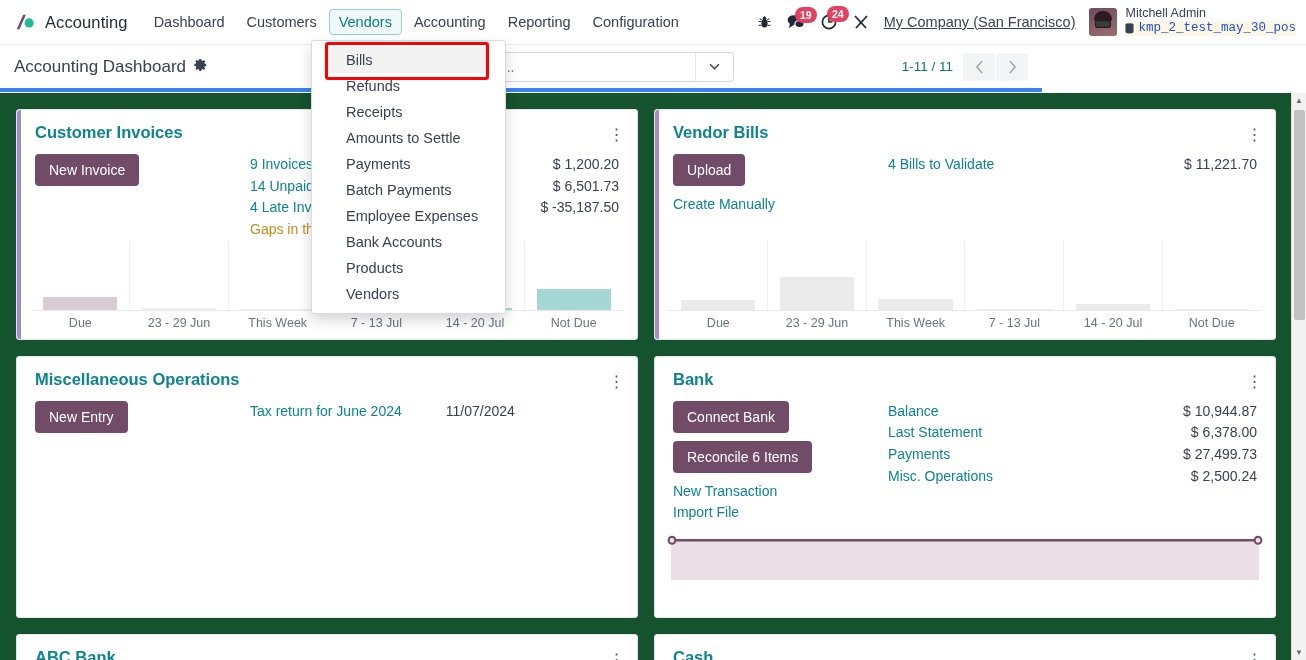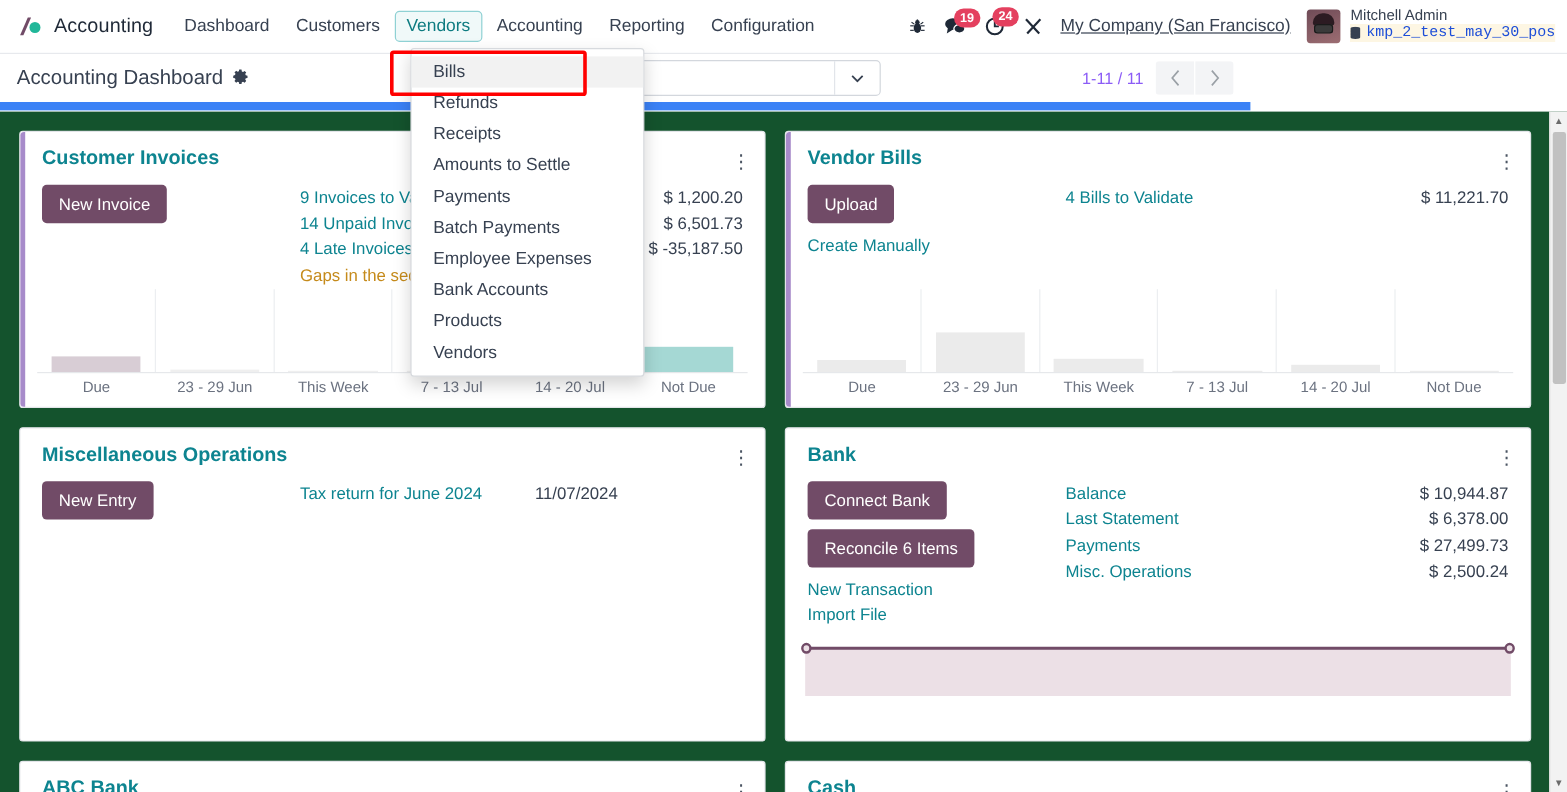--- a/index.html
+++ b/index.html
@@ -65,21 +65,21 @@
   .user-name { font-size: 12.5px; color: #374151; }
   .user-db {
     font-size: 12.5px; color: #1d4ed8;
     font-family: "Liberation Mono", monospace;
     background: #fdf6e3; display: inline-flex; align-items: center; gap: 4px;
   }
 
   
   .control-panel {
     height: 47px; width: 1042px; background: #fff;
-    border-bottom: 7px solid #3b82f6;
+    border-bottom: 4px solid #3b82f6;
     display: flex; align-items: center; padding: 0 14px;
     position: relative; z-index: 40;
   }
   .breadcrumb { display:flex; align-items:center; gap: 8px; }
   .bc-title { font-size: 17px; color: #374151; }
   .gear { font-size: 13px; color: #374151; cursor: pointer; }
 
   .searchview {
     margin-left: 148px;
     flex: 0 0 auto; width: 378px; height: 30px;
@@ -103,38 +103,38 @@
     border: none; outline: none; background: transparent;
     font-family: "Liberation Sans", sans-serif;
   }
   .search-caret {
     width: 38px; height: 100%; border-left: 1px solid #e2e5ea;
     display: flex; align-items: center; justify-content: center; cursor: pointer;
   }
   .pager {
     margin-left: auto; display: flex; align-items: center; gap: 10px;
   }
-  .pager-text { font-size: 13.5px; color: #8b5cf6; }
+  .pager-text { font-size: 13.5px; color: #0f766e; }
   .pager-btns { display: flex; }
   .pager-btn {
     width: 32px; height: 28px; background: #f3f4f6;
     border: 1px solid transparent;
     display: flex; align-items: center; justify-content: center;
     cursor: pointer; color: #9aa0a6; font-size: 15px;
   }
   .pager-btn:first-child { border-radius: 3px 0 0 3px; }
   .pager-btn:last-child  { border-radius: 0 3px 3px 0; margin-left: 1px; }
 
   
   .dropdown {
-    position: absolute; left: 342px; top: 40px;
+    position: absolute; left: 311px; top: 40px;
     width: 195px; background: #fff;
     border: 1px solid #d7dade; border-radius: 3px;
     box-shadow: 0 6px 14px rgba(0,0,0,.17);
-    padding: 6px 0; z-index: 100;
+    padding: 6px 16px; z-index: 100;
   }
   .dd-item {
     font-size: 14.5px; color: #374151;
     padding: 5px 18px; cursor: pointer; white-space: nowrap;
   }
   .dd-item.highlight { background: #f2f2f2; }
   .dd-highlight-ring {
     position: absolute; left: 325px; top: 42px;
     width: 164px; height: 38px;
     border: 3px solid #ff0000; border-radius: 3px;

